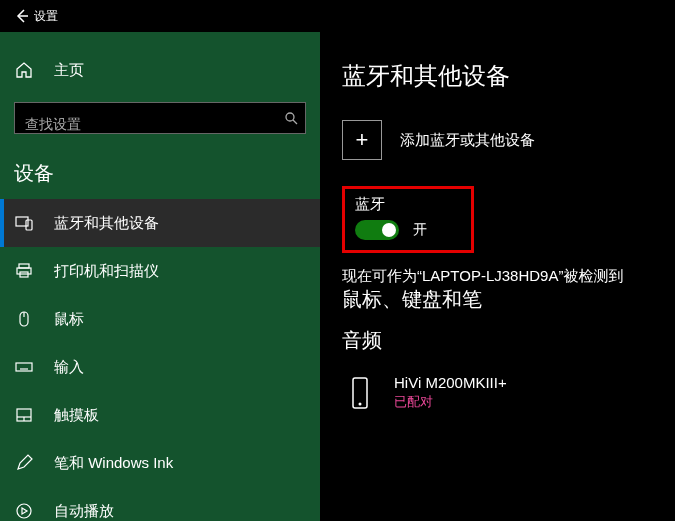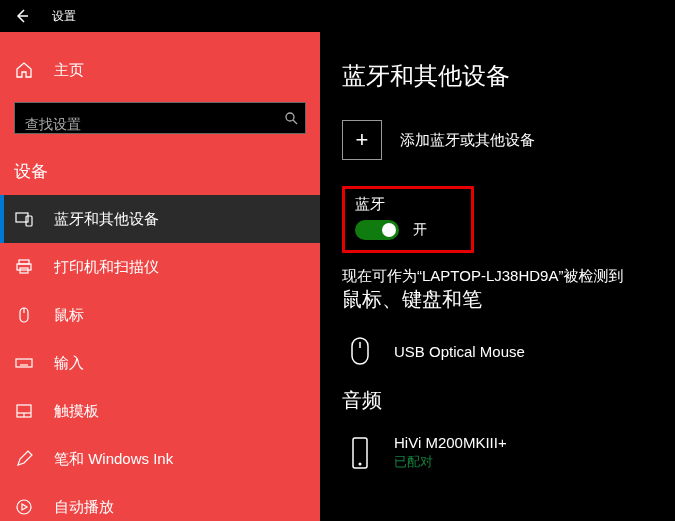--- a/index.html
+++ b/index.html
@@ -12,32 +12,32 @@
     font-size: 14px;
     overflow: hidden;
     display: flex;
     flex-direction: column;
   }
   .titlebar {
     height: 32px;
     display: flex;
     align-items: center;
     padding-left: 14px;
-    gap: 22px;
+    gap: 4px;
   }
   .titlebar .back { width: 16px; height: 16px; display:flex; align-items:center; justify-content:center; cursor:pointer; }
   .titlebar .title { font-size: 12px; }
   .body {
     flex: 1;
     display: flex;
     overflow: hidden;
   }
   .sidebar {
     width: 320px;
-    background: #ef4444;
+    background: #14532d;
     display: flex;
     flex-direction: column;
     padding-top: 18px;
   }
   .home-row {
     display: flex;
     align-items: center;
     gap: 20px;
     padding: 10px 14px 10px 14px;
     cursor: pointer;
@@ -61,21 +61,21 @@
   .search-wrap input::placeholder { color: #aaa; }
   .search-wrap .sicon {
     position: absolute;
     right: 8px;
     top: 50%;
     transform: translateY(-50%);
     color: #aaa;
   }
   .section-label {
     padding: 8px 14px 12px 14px;
-    font-size: 17px;
+    font-size: 20px;
     color: #fff;
   }
   .nav-list { display: flex; flex-direction: column; }
   .nav-item {
     display: flex;
     align-items: center;
     gap: 20px;
     padding: 14px 14px 14px 14px;
     cursor: pointer;
     position: relative;
@@ -150,21 +150,21 @@
     gap: 20px;
     padding: 6px 0 18px 4px;
   }
   .device-row .dicon {
     width: 28px; height: 36px;
     display:flex; align-items:center; justify-content:center;
     color:#fff;
   }
   .device-row .dtext { display:flex; flex-direction:column; }
   .device-row .dname { font-size: 15px; }
-  .device-row .dstatus { font-size: 13px; color: #15803d; margin-top: 2px; }
+  .device-row .dstatus { font-size: 13px; color: #ec4899; margin-top: 2px; }
   svg { display:block; }
 </style>
 </head>
 <body>
 
 <div class="titlebar">
   <div class="back">
     <svg width="16" height="16" viewBox="0 0 16 16">
       <path d="M10 2 L4 8 L10 14" stroke="#fff" stroke-width="1.5" fill="none"></path>
       <path d="M4 8 L14 8" stroke="#fff" stroke-width="1.5"></path>
@@ -282,31 +282,20 @@
         <div class="toggle">
           <div class="knob"></div>
         </div>
         <div class="toggle-label">开</div>
       </div>
     </div>
 
     <div class="discover-text">现在可作为“LAPTOP-LJ38HD9A”被检测到</div>
 
     <div class="sub-heading">鼠标、键盘和笔</div>
-    <div class="device-row">
-      <span class="dicon">
-        <svg width="22" height="30" viewBox="0 0 22 30">
-            <rect x="3" y="2" width="16" height="26" rx="8" stroke="#fff" stroke-width="1.5" fill="none"></rect>
-            <line x1="11" y1="6" x2="11" y2="12" stroke="#fff" stroke-width="1.5"></line>
-          </svg>
-      </span>
-      <div class="dtext">
-        <div class="dname">USB Optical Mouse</div>
-      </div>
-    </div>
 
     <div class="sub-heading">音频</div>
     <div class="device-row">
       <span class="dicon">
         <svg width="22" height="34" viewBox="0 0 22 34">
             <rect x="4" y="2" width="14" height="30" rx="2" stroke="#fff" stroke-width="1.5" fill="none"></rect>
             <circle cx="11" cy="28" r="1.5" fill="#fff"></circle>
           </svg>
       </span>
       <div class="dtext">

